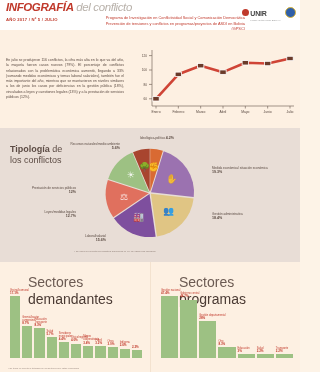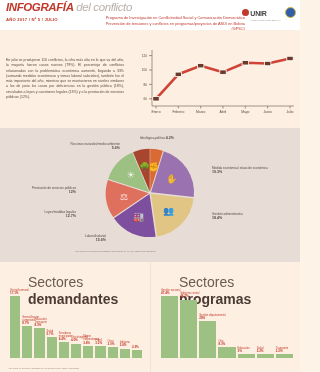--- a/index.html
+++ b/index.html
@@ -39,21 +39,21 @@
   .pl b{font-size:3.6px;}
   .pl.r{text-align:right;}
   .footnote{position:absolute;left:74px;top:122px;font-size:2.5px;color:#8a7a72;}
 
   
   .bottom{position:absolute;left:0;top:262px;width:300px;height:110px;background:#fdf0e2;}
   .panel{position:absolute;top:0;height:110px;}
   .panel.left{left:0;width:150px;}
   .panel.right{left:150px;width:150px;border-left:1px solid #f3e2cf;}
   .bt{position:absolute;left:28px;top:12px;font-size:14px;line-height:1.2;color:#6b5a52;}
-  .bt b{display:block;font-weight:bold;color:#4b3b34;text-align:center;}
+  .bt b{display:block;font-weight:normal;color:#4b3b34;text-align:center;}
   .bars{position:absolute;left:10px;bottom:14px;width:132px;height:62px;display:flex;align-items:flex-end;gap:2px;}
   .bar{flex:1;position:relative;background:#9dc183;}
   .bar .lab{position:absolute;left:0;bottom:100%;width:200%;font-size:2.6px;line-height:1.2;color:#c0392b;padding-bottom:0.5px;}
   .bar .lab b{display:block;font-size:3px;}
   .bnote{position:absolute;left:8px;bottom:3px;font-size:2.3px;color:#9a8a80;}
 </style>
 </head>
 <body>
 
 <div class="page">
@@ -121,20 +121,24 @@
             <line x1="133.66666666666669" y1="58" x2="133.66666666666669" y2="60.5" stroke="#7a6a60" stroke-width="0.7"></line>
             <text x="133.66666666666669" y="65" text-anchor="middle" font-size="3.4" fill="#5a4a42" font-family="&quot;Liberation Sans&quot;, sans-serif">Junio</text>
             <line x1="156" y1="58" x2="156" y2="60.5" stroke="#7a6a60" stroke-width="0.7"></line>
             <text x="156" y="65" text-anchor="middle" font-size="3.4" fill="#5a4a42" font-family="&quot;Liberation Sans&quot;, sans-serif">Julio</text>
           </g>
       </svg>
     </div>
   </div>
 
   <div class="tipo">
+    <div class="tipo-title">
+      <span style="font-weight:bold">Tipología</span><span> de</span><br>
+      <span>los conflictos</span>
+    </div>
 
     <div class="pie-wrap">
       <svg width="110" height="110" viewBox="0 0 110 110">
         <g id="pie-slices">
             <path d="M 55.179659399882176 53.81352517935104 L 55.179659399882176 10.81352517935104 A 43 43 0 0 1 67.91012916777575 12.74120920509963 Z" fill="#d96a33"></path>
             <text x="58.91358059410002" y="32.15462349019686" text-anchor="middle" font-size="9" fill="#ffffff" opacity="0.85">✊</text>
             <path d="M 56.00398131343156 54.34271655864441 L 68.73445108132513 13.270400584393002 A 43 43 0 0 1 98.73972386857488 59.102580869789435 Z" fill="#9b72b0"></path>
             <text x="76.87005961091741" y="43.68217570247075" text-anchor="middle" font-size="9" fill="#ffffff" opacity="0.85">✋</text>
             <path d="M 55.862080178755846 55.83475611132611 L 98.59782273389916 60.594620422471124 A 43 43 0 0 1 61.995462741897036 98.39508527281352 Z" fill="#e0c584"></path>
             <text x="73.7789798938982" y="76.18377062505373" text-anchor="middle" font-size="9" fill="#ffffff" opacity="0.85">👥</text>

